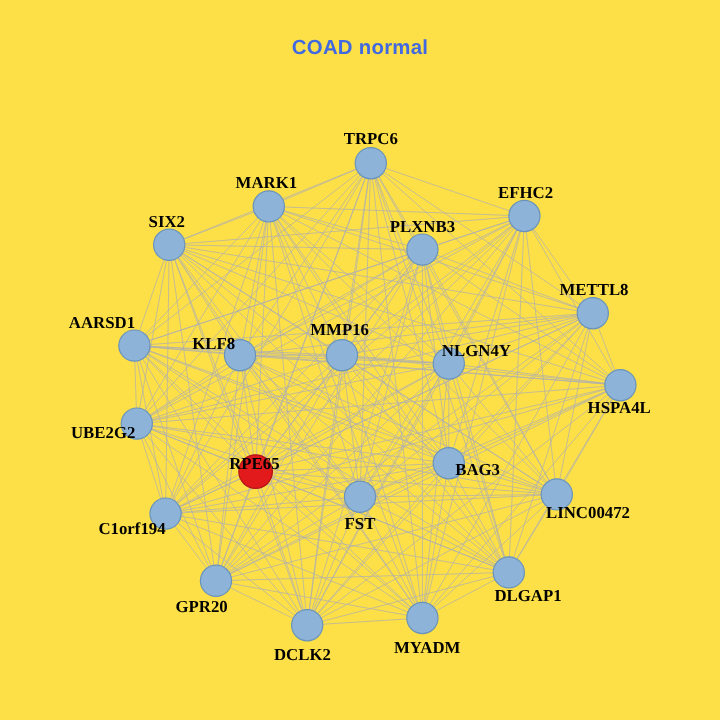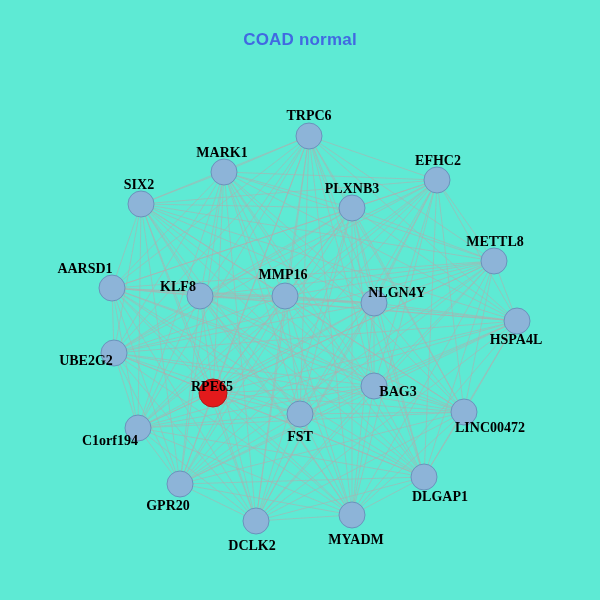--- a/index.html
+++ b/index.html
@@ -1,20 +1,20 @@
 <!DOCTYPE html>
 <html><head>
 <meta charset="utf-8">
 <style>
   html, body { margin: 0; padding: 0; background: #ffffff; }
   .figure {
     position: relative;
     width: 600px;
     height: 600px;
-    background: #5eead4;
+    background: #fde047;
     overflow: hidden;
     font-family: "Liberation Sans", sans-serif;
   }
   .figure-title {
     position: absolute;
     top: 30px;
     left: 0;
     width: 100%;
     text-align: center;
     font-weight: bold;

